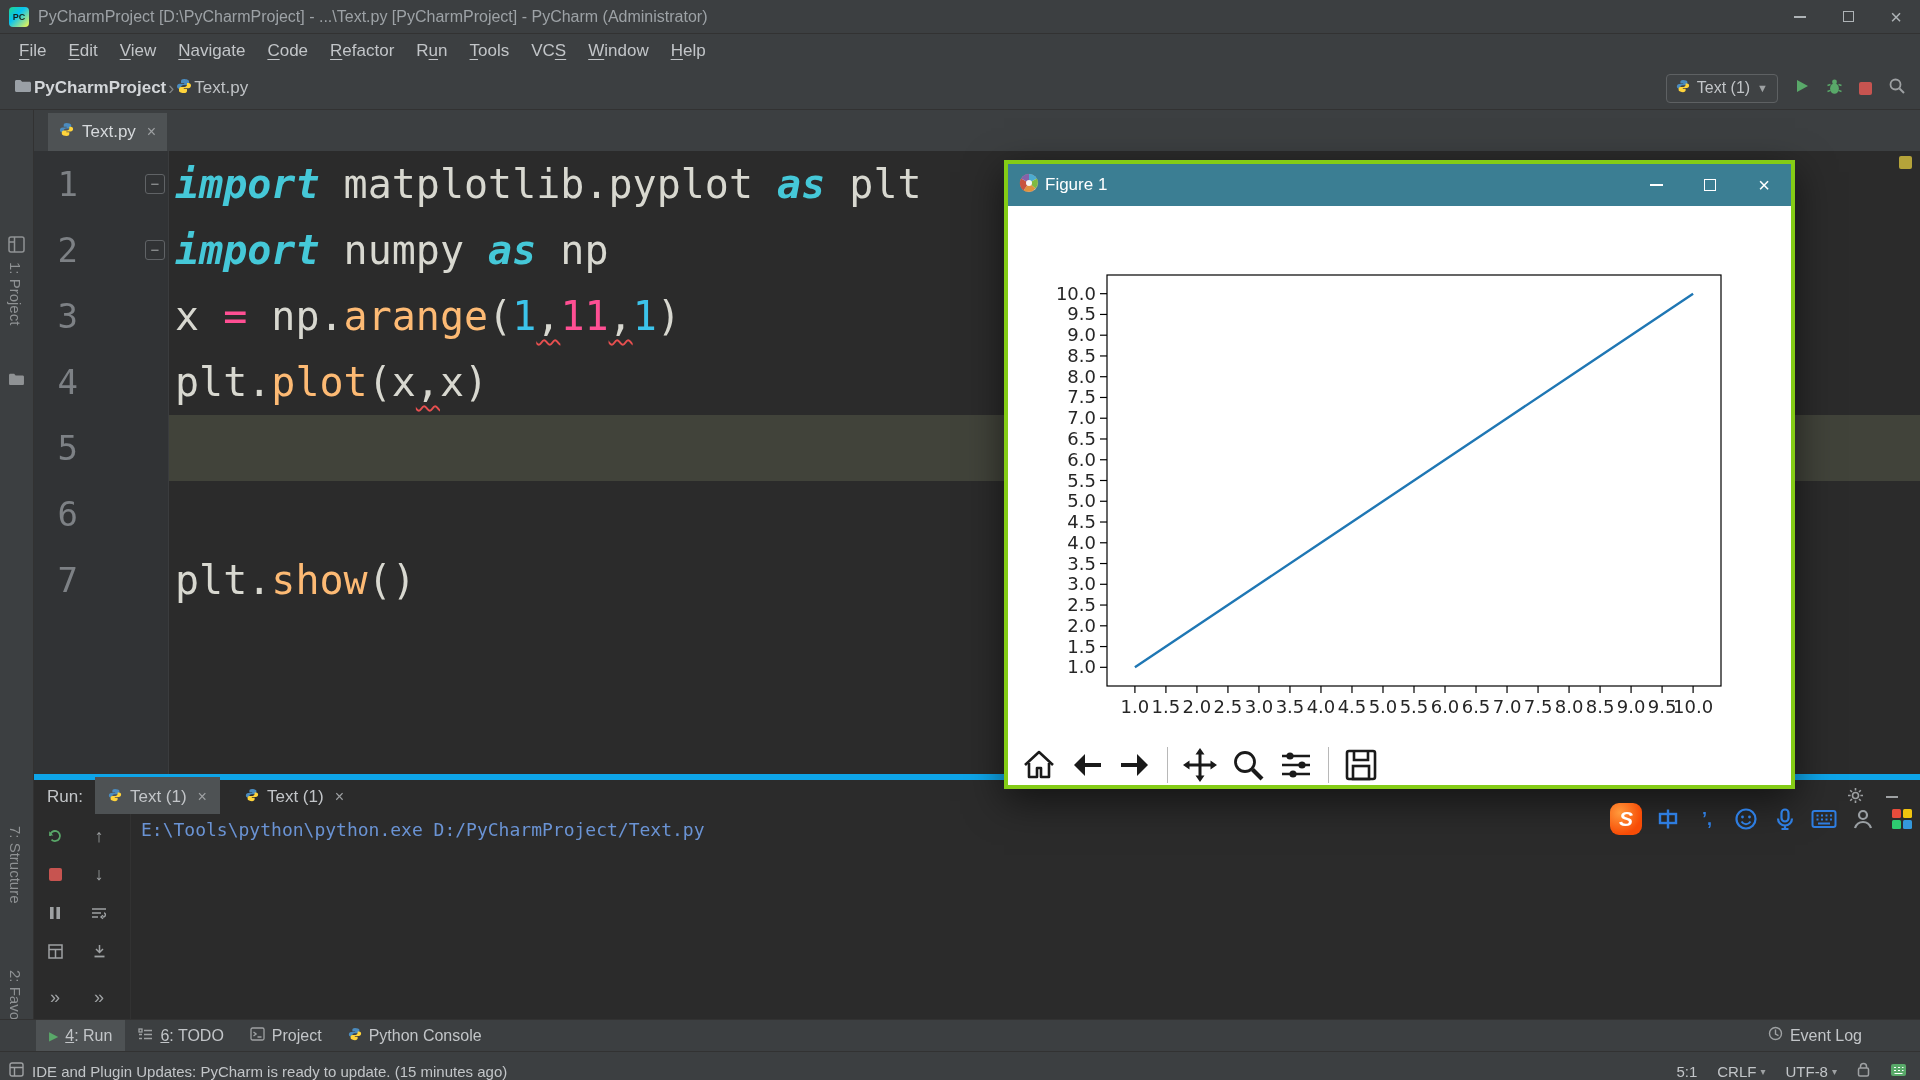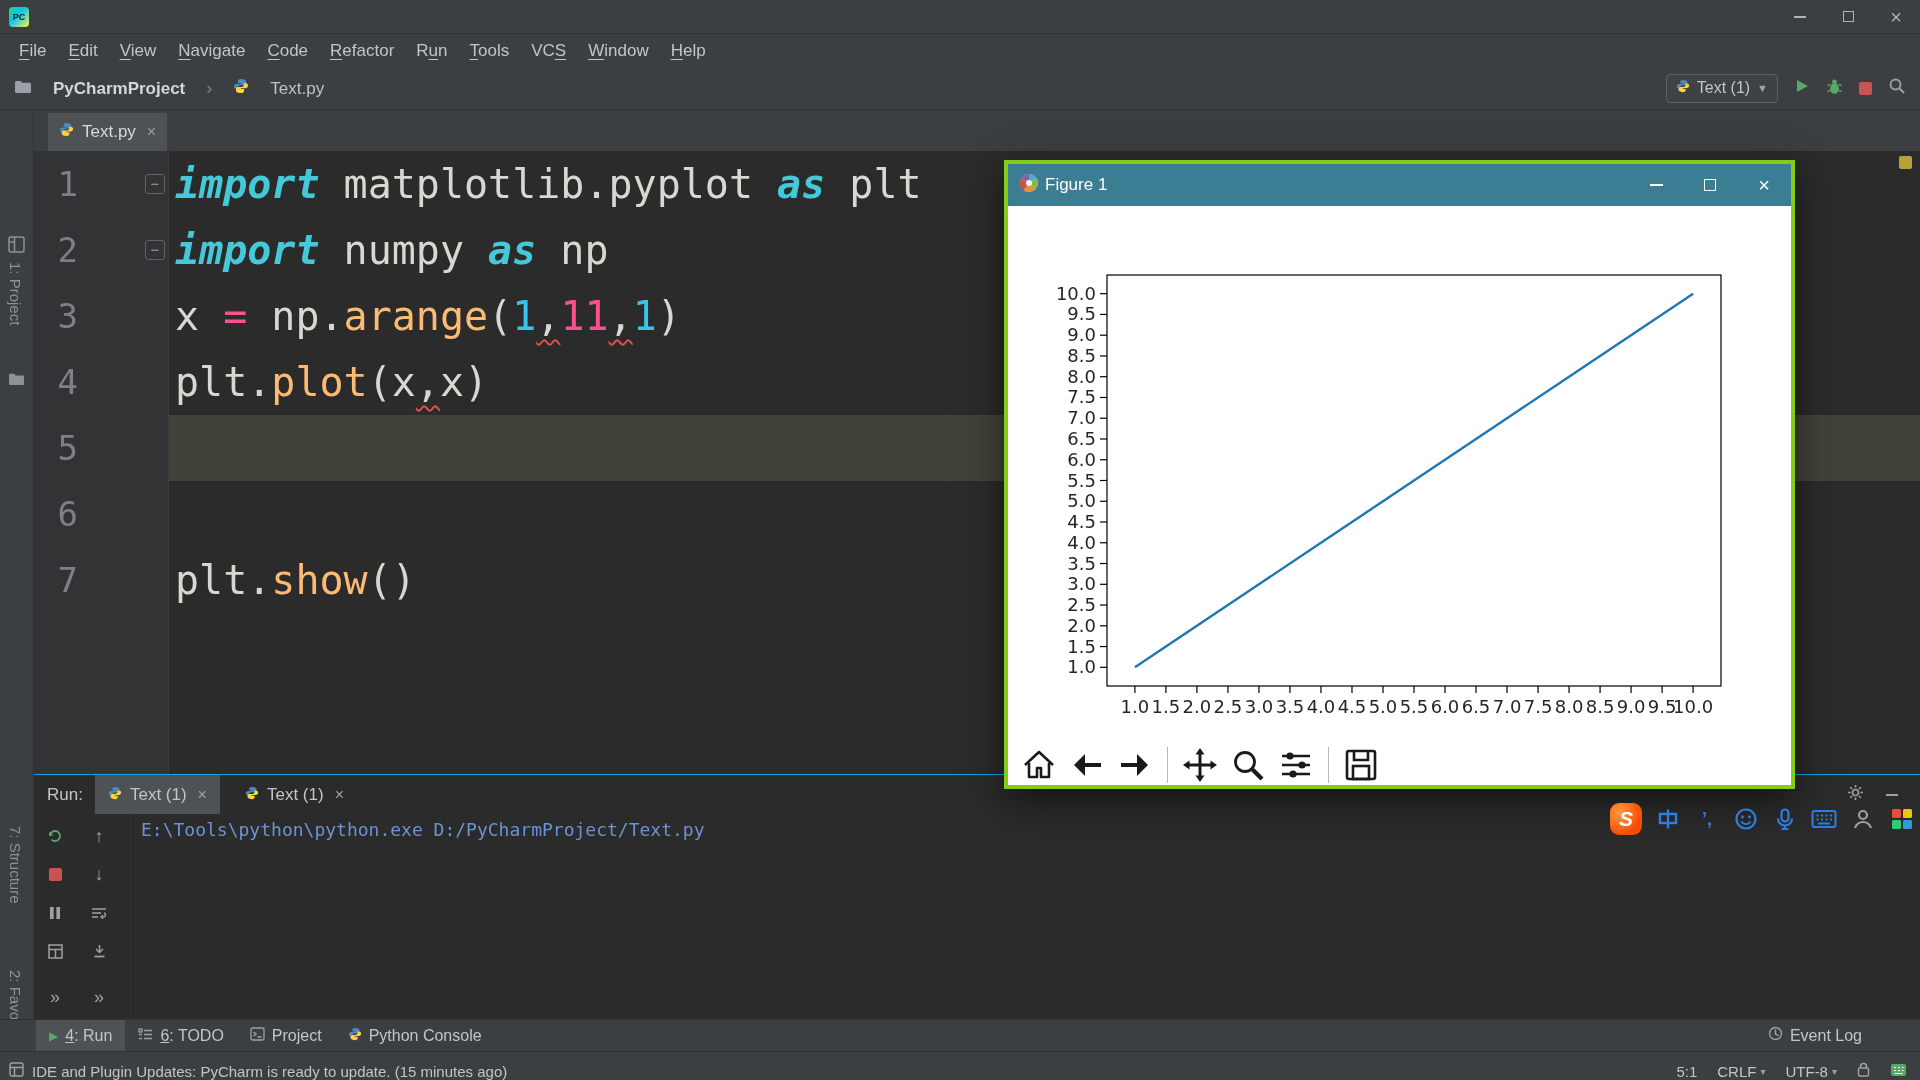--- a/index.html
+++ b/index.html
@@ -16,21 +16,21 @@
   .glyph-restore{width:11px;height:11px;border:1.5px solid #aeb3b6}
   .glyph-close{font-size:20px;line-height:1;color:#aeb3b6}
 
   
   #menubar{position:absolute;left:0;top:34px;width:1920px;height:33px;background:#3c3f41;display:flex;align-items:center;padding-left:8px}
   .menu-item{padding:0 11px;font-size:17px;color:#c2c5c8;cursor:default}
   .menu-item u{text-underline-offset:3px}
 
   
   #toolbar{position:absolute;left:0;top:67px;width:1920px;height:43px;background:#3c3f41;border-bottom:1px solid #323232;display:flex;align-items:center;padding:0 14px}
-  .crumb{display:flex;align-items:flex-end;gap:21px;font-size:17px}
+  .crumb{display:flex;align-items:center;gap:2px;font-size:17px}
   .crumb-project{font-weight:bold;color:#d3d6d9}
   .crumb-sep{color:#808486;font-size:18px}
   .crumb-file{color:#bfc2c5}
   .tb-right{margin-left:auto;display:flex;align-items:center;gap:16px}
   .run-config{height:29px;border:1px solid #5e6163;border-radius:4px;display:flex;align-items:center;padding:0 9px;gap:7px;font-size:16px;color:#c2c5c8;background:#3f4244}
   .dd-arrow{font-size:11px;color:#9ea1a3}
   .stop-sq{width:13px;height:13px;background:#c75450;border-radius:2px}
 
   
   #leftstripe{position:absolute;left:0;top:110px;width:34px;height:909px;background:#3c3f41;border-right:1px solid #323232}
@@ -58,21 +58,21 @@
   .tok-op{color:#ff4f93}
   .tok-n1{color:#3cc3ea}
   .tok-n2{color:#ff4f93}
   .tok-n3{color:#b57bee}
   .tok-par{color:#e8a33d}
   .sq-r{text-decoration-line:underline;text-decoration-style:wavy;text-decoration-color:#e84f4f;text-decoration-thickness:2px;text-underline-offset:9px}
   .sq-o{text-decoration-line:underline;text-decoration-style:wavy;text-decoration-color:#d8a539;text-decoration-thickness:2px;text-underline-offset:9px}
   #inspect-marker{position:absolute;left:1899px;top:156px;width:13px;height:13px;background:#b5a33a;border-radius:2px;z-index:5}
 
   
-  #runstrip{position:absolute;left:34px;top:774px;width:1886px;height:40px;background:#2b2b2b;border-top:1px solid #0ea5e9;display:flex;align-items:center}
+  #runstrip{position:absolute;left:34px;top:774px;width:1886px;height:40px;background:#2b2b2b;border-top:6px solid #0ea5e9;display:flex;align-items:center}
   .run-label{margin-left:13px;font-size:17px;color:#c2c5c8}
   .run-tab{height:40px;display:flex;align-items:center;gap:8px;padding:0 13px;font-size:17px;color:#c2c5c8;margin-left:12px}
   .run-tab.active{background:#4e5254}
   .rs-right{margin-left:auto;display:flex;align-items:center;gap:22px;margin-right:22px;color:#9ea1a3}
 
   
   #console{position:absolute;left:34px;top:814px;width:1886px;height:205px;background:#2b2b2b}
   #console .gutter-sep{position:absolute;left:96px;top:0;bottom:0;width:1px;background:#323232}
   .con-ic{position:absolute;display:flex;align-items:center;justify-content:center;width:22px;height:22px;color:#9ea1a3;font-size:18px}
   .console-text{position:absolute;left:107px;top:5px;font-family:"DejaVu Sans Mono",monospace;font-size:18px;color:#6a93d4;white-space:pre}
@@ -113,20 +113,21 @@
   .sg-logo{width:32px;height:32px;border-radius:9px;background:radial-gradient(circle at 30% 30%,#ff9a3c,#f74c06 70%);display:flex;align-items:center;justify-content:center;color:#fff;font-weight:bold;font-style:italic;font-size:21px}
   .sg-ic{display:flex;align-items:center;justify-content:center;width:26px;height:26px}
 </style>
 </head>
 <body>
 
 <div id="app">
 
   <div id="titlebar">
     <div class="pc-logo">PC</div>
+    <div id="window-title">PyCharmProject [D:\PyCharmProject] - ...\Text.py [PyCharmProject] - PyCharm (Administrator)</div>
     <div class="win-controls">
       <div class="win-btn">
           <div class="glyph-min"></div>
         </div>
       <div class="win-btn">
           <div class="glyph-restore"></div>
         </div>
       <div class="win-btn">
           <span class="glyph-close">×</span>
         </div>

